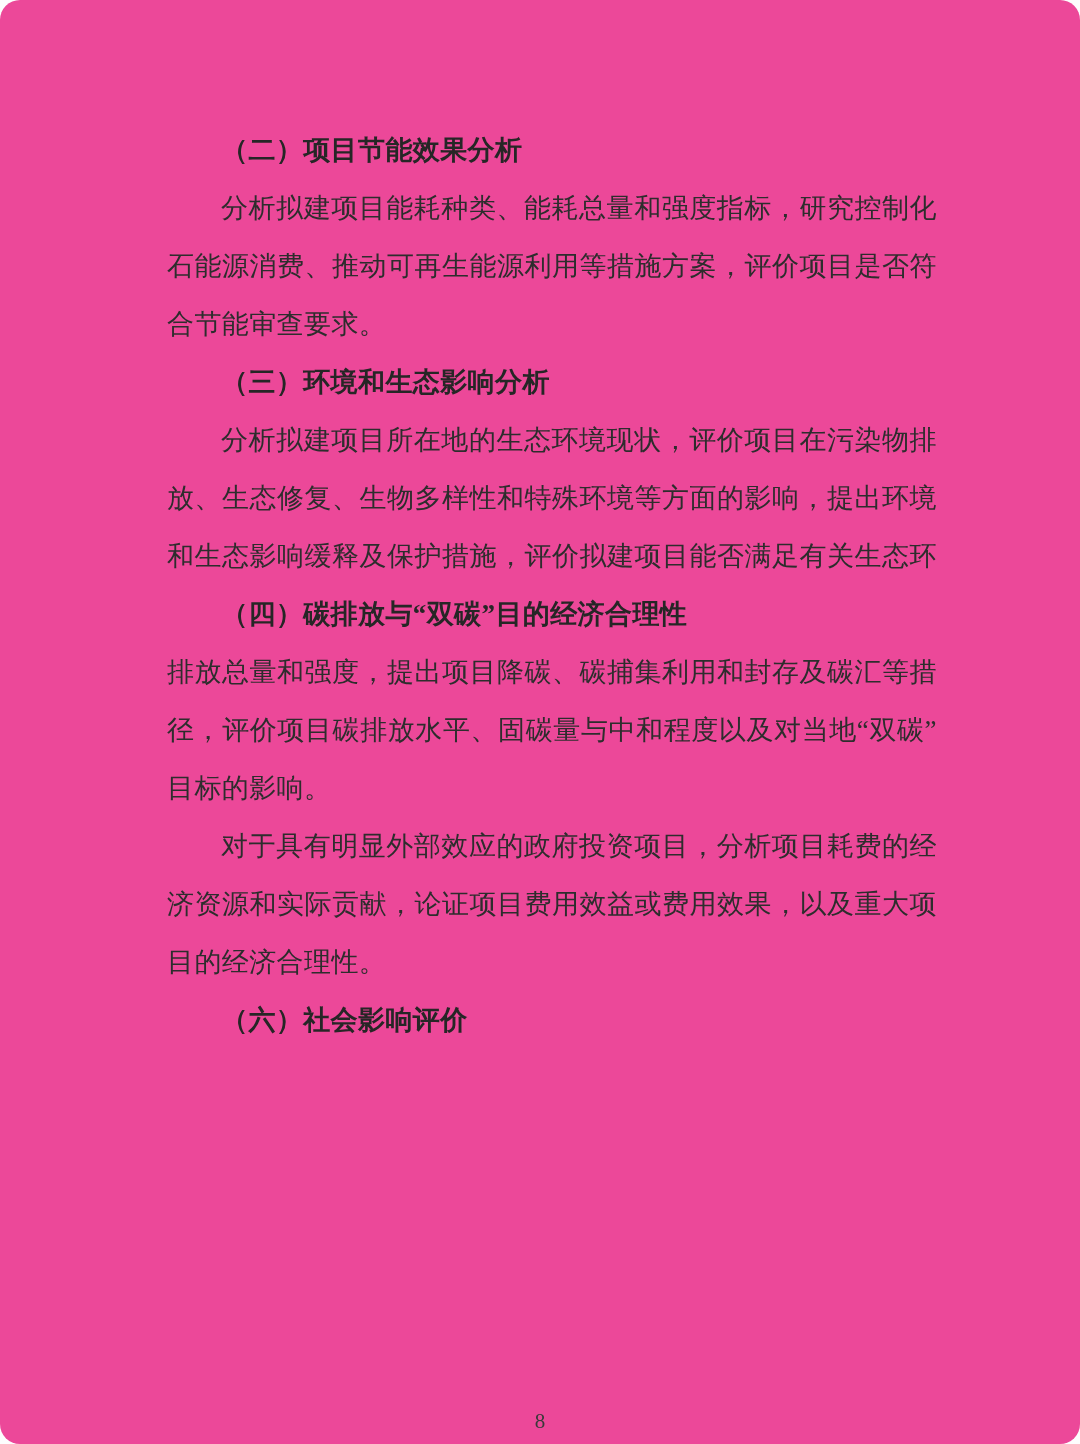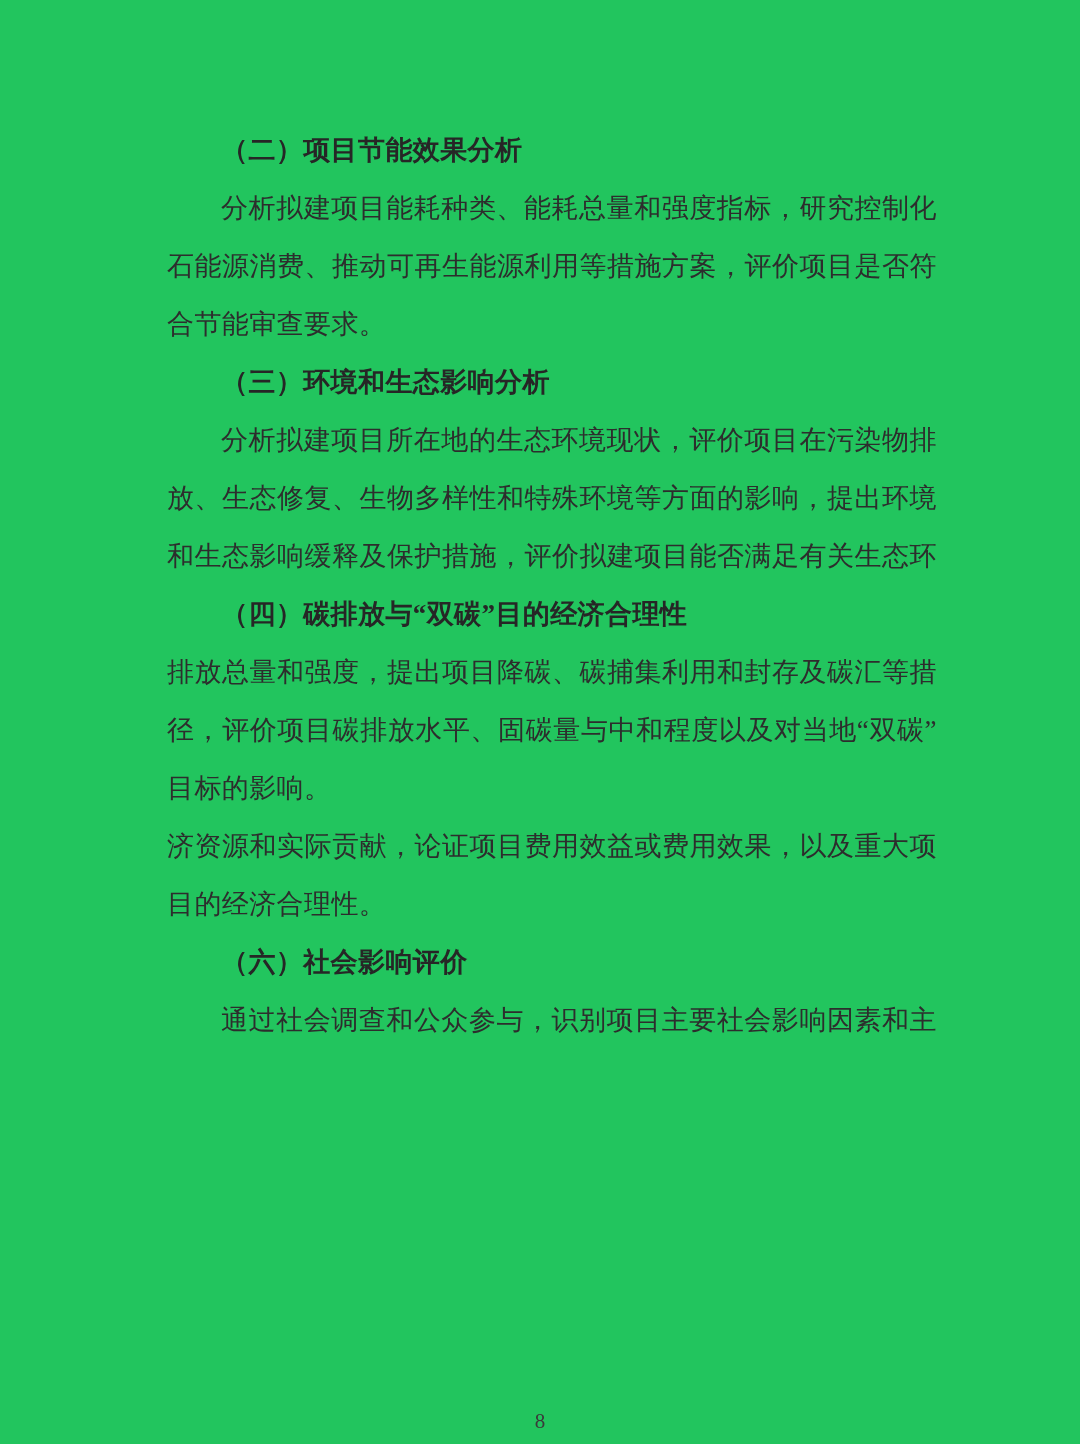--- a/index.html
+++ b/index.html
@@ -11,21 +11,22 @@
     height: 1444px;
     background: #fdfdfd;
     font-family: "Liberation Serif", "DejaVu Serif", serif;
     color: #2d2d2d;
     position: relative;
     overflow: hidden;
   }
   .page {
     position: absolute;
     inset: 0;
-    background: #22c55e;
+    background: #ec4899;
+    border-radius: 20px;
   }
   .doc-body {
     position: absolute;
     left: 167px;
     top: 121px;
     width: 770px;
     font-size: 27px;
     line-height: 58px;
     letter-spacing: 0.4px;
   }
@@ -66,19 +67,19 @@
       <div class="line fill">石能源消费、推动可再生能源利用等措施方案，评价项目是否符</div>
       <div class="line">合节能审查要求。</div>
       <div class="line heading">（三）环境和生态影响分析</div>
       <div class="line indent fill">分析拟建项目所在地的生态环境现状，评价项目在污染物排</div>
       <div class="line fill">放、生态修复、生物多样性和特殊环境等方面的影响，提出环境</div>
       <div class="line fill">和生态影响缓释及保护措施，评价拟建项目能否满足有关生态环</div>
       <div class="line heading">（四）碳排放与“双碳”目的经济合理性</div>
       <div class="line fill">排放总量和强度，提出项目降碳、碳捕集利用和封存及碳汇等措</div>
       <div class="line fill">径，评价项目碳排放水平、固碳量与中和程度以及对当地“双碳”</div>
       <div class="line">目标的影响。</div>
+      <div class="line indent fill">对于具有明显外部效应的政府投资项目，分析项目耗费的经</div>
       <div class="line fill">济资源和实际贡献，论证项目费用效益或费用效果，以及重大项</div>
       <div class="line">目的经济合理性。</div>
       <div class="line heading">（六）社会影响评价</div>
-      <div class="line indent fill">通过社会调查和公众参与，识别项目主要社会影响因素和主</div>
     </div>
   <div class="page-number">8</div>
 </div>
 
 </body></html>

